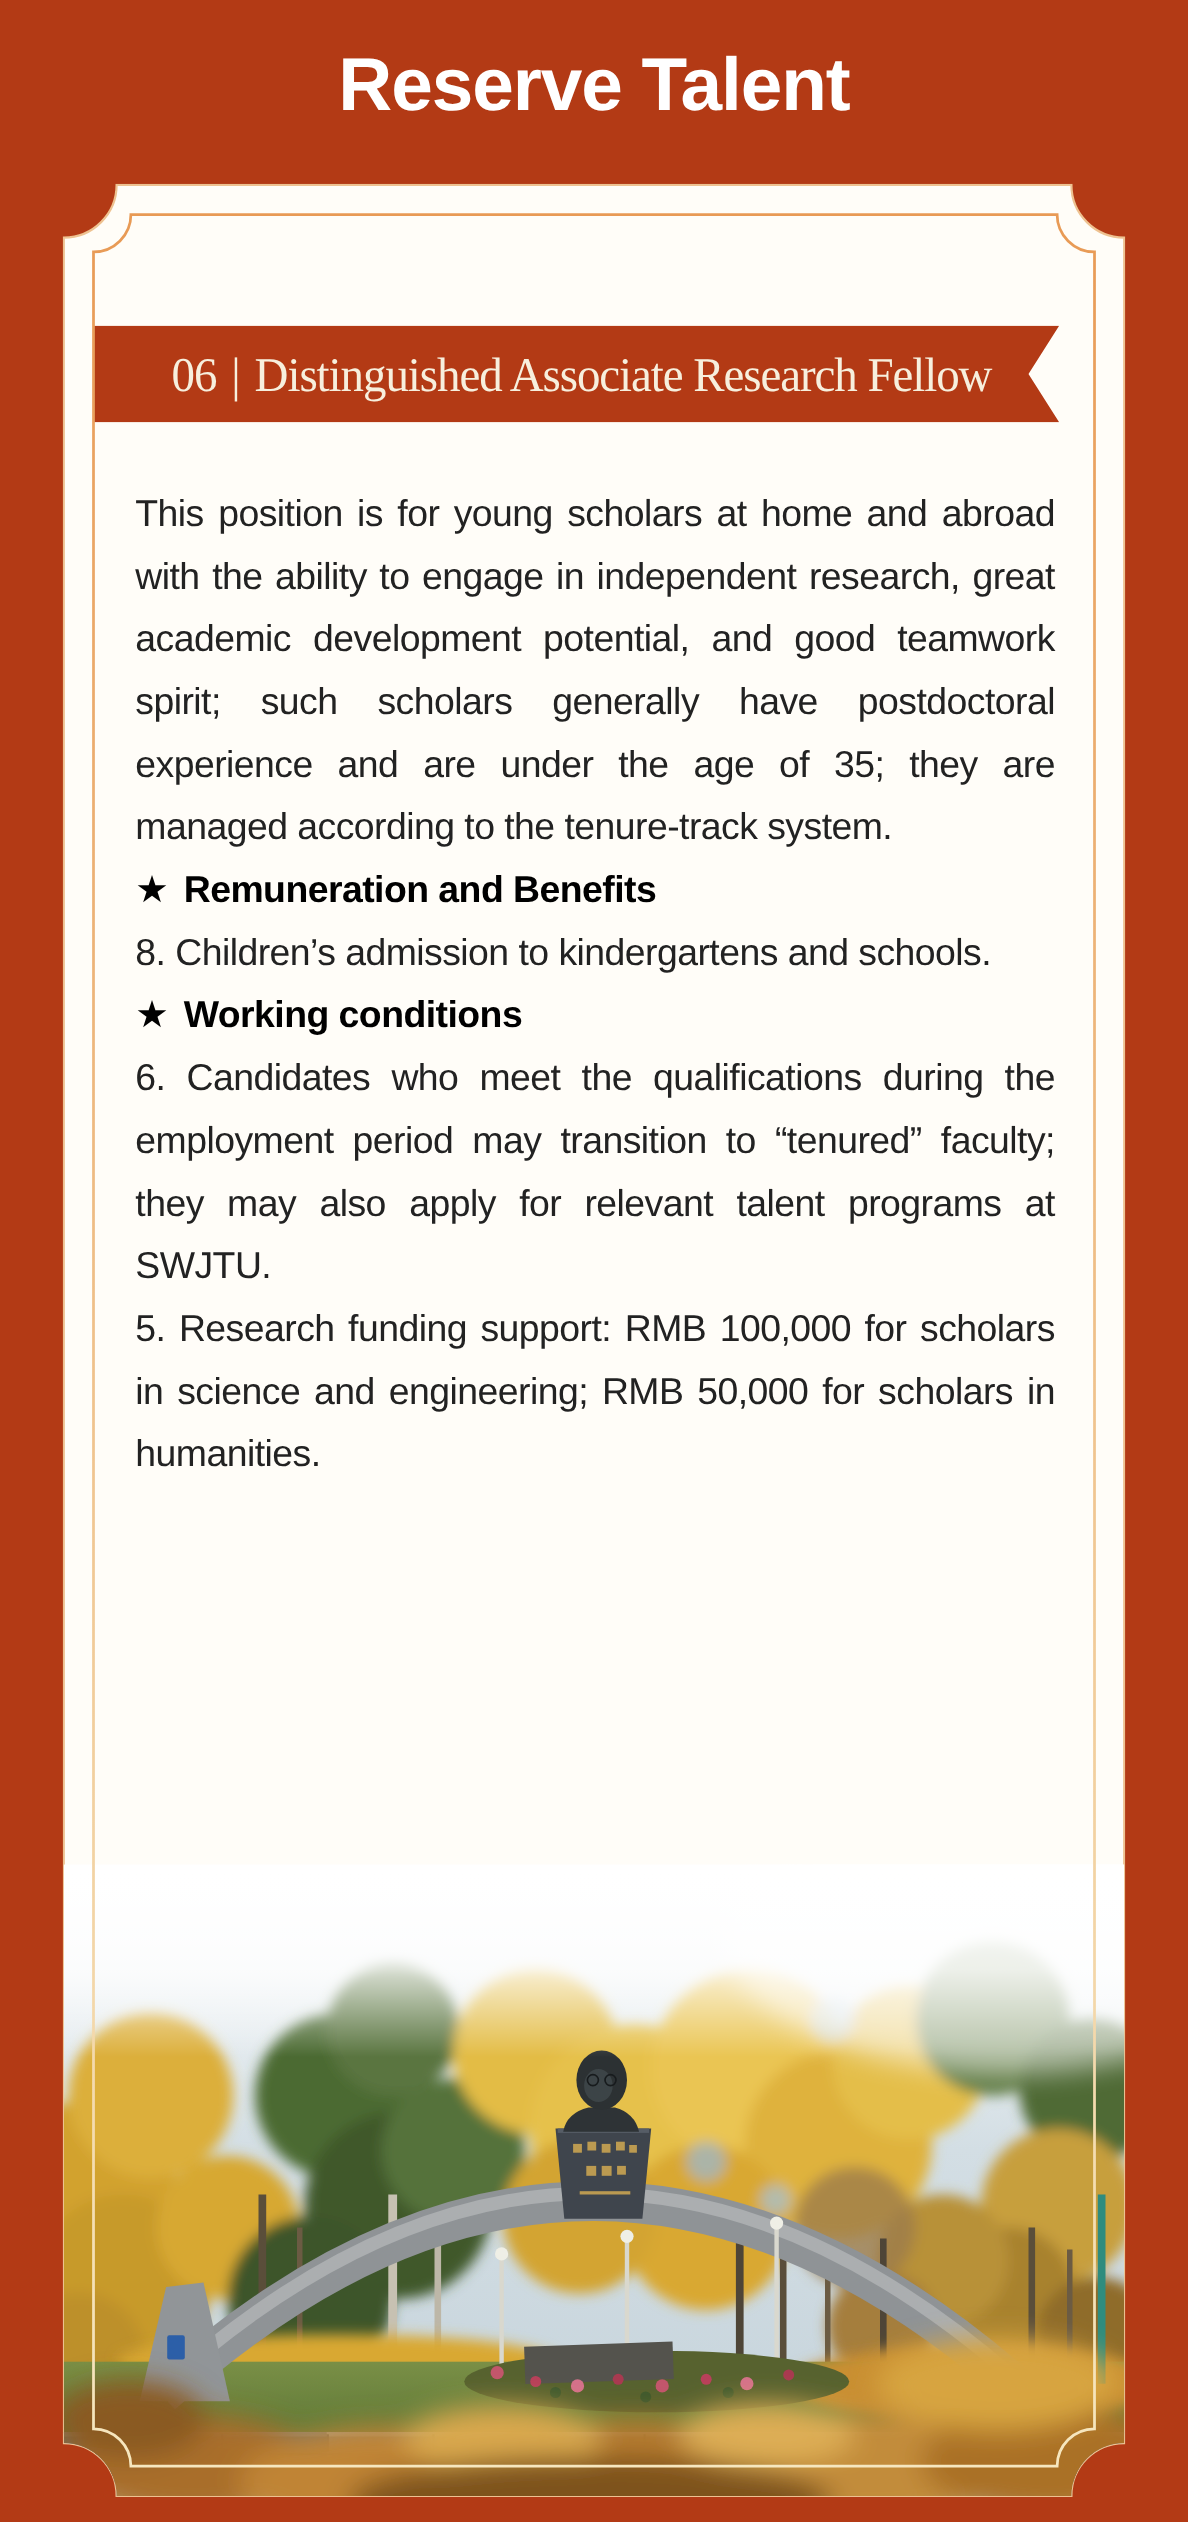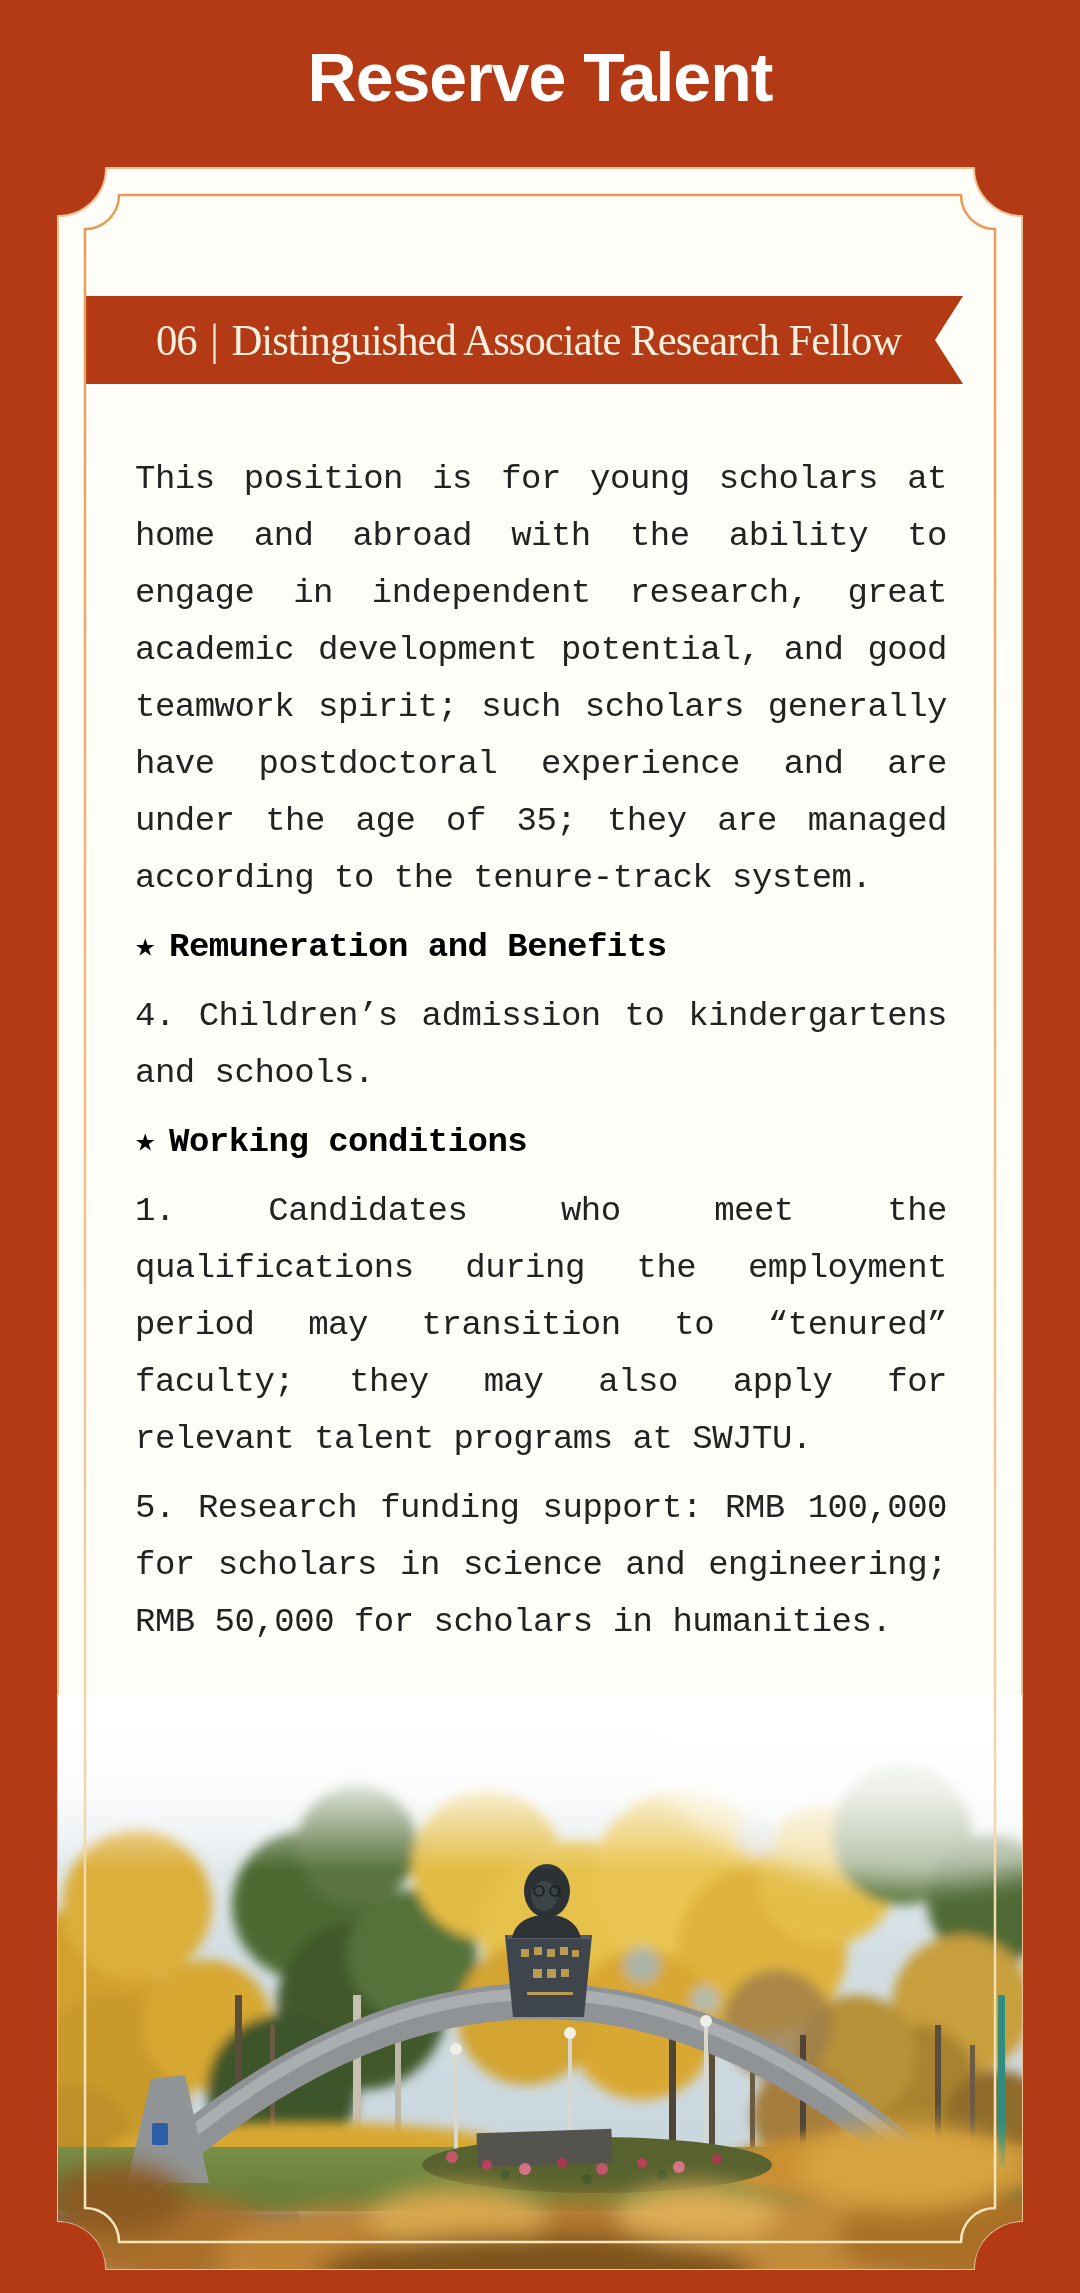--- a/index.html
+++ b/index.html
@@ -31,21 +31,21 @@
   .ribbon-text{
     color:#F7EFDD;font-family:"Liberation Serif","DejaVu Serif",serif;
     font-size:44px;letter-spacing:-1px;white-space:nowrap;padding-left:34px;
     transform:scaleX(0.97);transform-origin:left center;
   }
   .ribbon-text .sep{padding:0 14px;font-weight:normal;}
   .content{
     position:absolute;left:66px;right:64px;top:272px;z-index:3;
     color:#222222;font-size:34px;line-height:57px;letter-spacing:-0.5px;
   }
-  .content p{margin:12px;text-align:justify;font-family:Liberation Mono, monospace;}
+  .content p{margin:0;text-align:justify;}
   .sec-heading{
     margin:0;color:#000000;font-weight:bold;text-align:left;
   }
   .sec-heading .star{margin-right:14px;font-weight:normal;}
   .border-line{position:absolute;left:0;top:0;z-index:4;pointer-events:none;}
 </style>
 </head>
 <body>
 
 <div class="page-title">Reserve Talent</div>
@@ -237,26 +237,26 @@
       <span>06</span><span class="sep">|</span><span>Distinguished Associate Research Fellow</span>
     </div>
   </div>
 
   <div class="content">
     <p>This position is for young scholars at home and abroad with the ability to engage in independent research, great academic development potential, and good teamwork spirit; such scholars generally have postdoctoral experience and are under the age of 35; they are managed according to the tenure-track system.</p>
 
     <p class="sec-heading">
       <span class="star">★</span><span>Remuneration and Benefits</span>
     </p>
-    <p>4. Children’s admission to kindergartens and schools.</p>
+    <p>8. Children’s admission to kindergartens and schools.</p>
 
     <p class="sec-heading">
       <span class="star">★</span><span>Working conditions</span>
     </p>
-    <p>1. Candidates who meet the qualifications during the employment period may transition to “tenured” faculty; they may also apply for relevant talent programs at SWJTU.</p>
+    <p>6. Candidates who meet the qualifications during the employment period may transition to “tenured” faculty; they may also apply for relevant talent programs at SWJTU.</p>
     <p>5. Research funding support: RMB 100,000 for scholars in science and engineering; RMB 50,000 for scholars in humanities.</p>
   </div>
 
   <svg class="border-line" width="966" height="2103">
     <defs>
       <linearGradient id="bgrad" x1="0" y1="0" x2="0" y2="1">
         <stop offset="0" stop-color="#E89A55"></stop>
         <stop offset="1" stop-color="#F6E7BF"></stop>
       </linearGradient>
     </defs>

